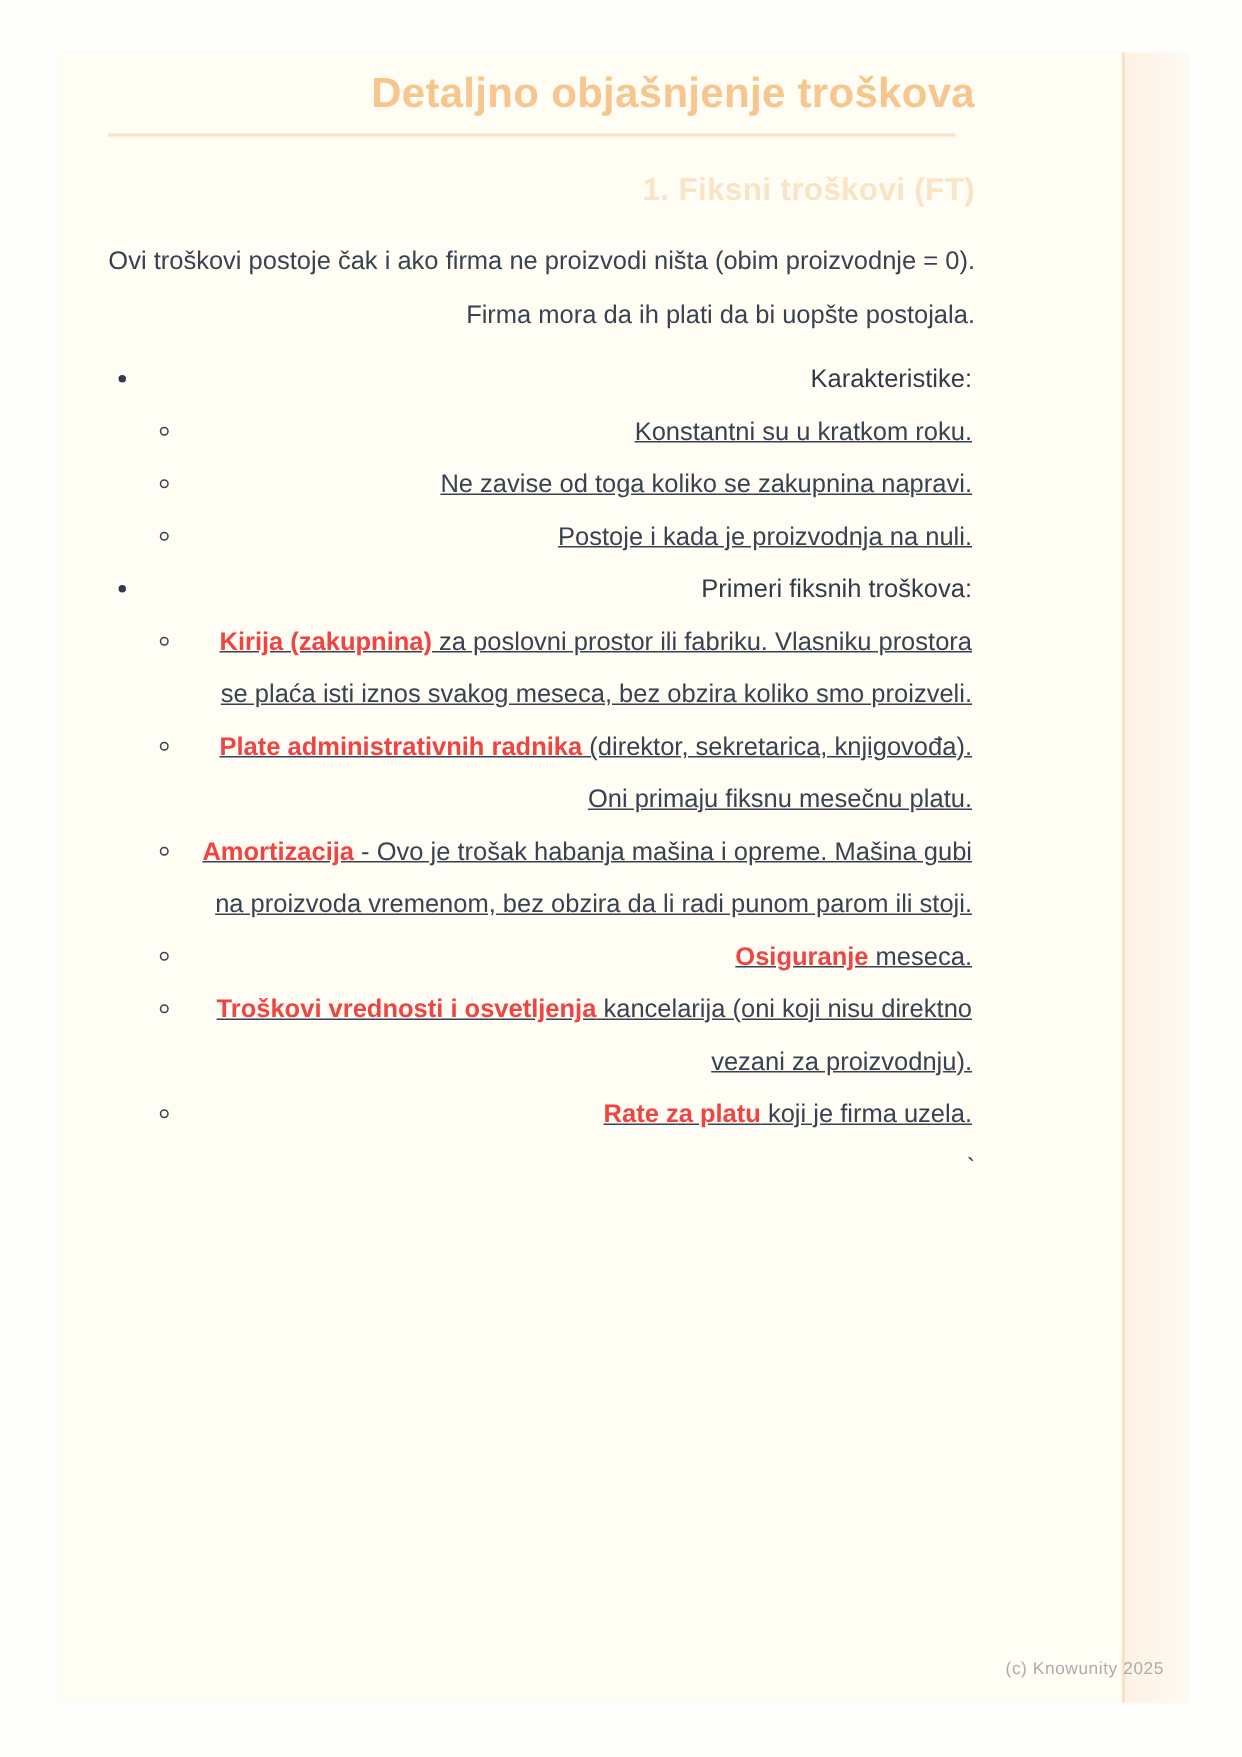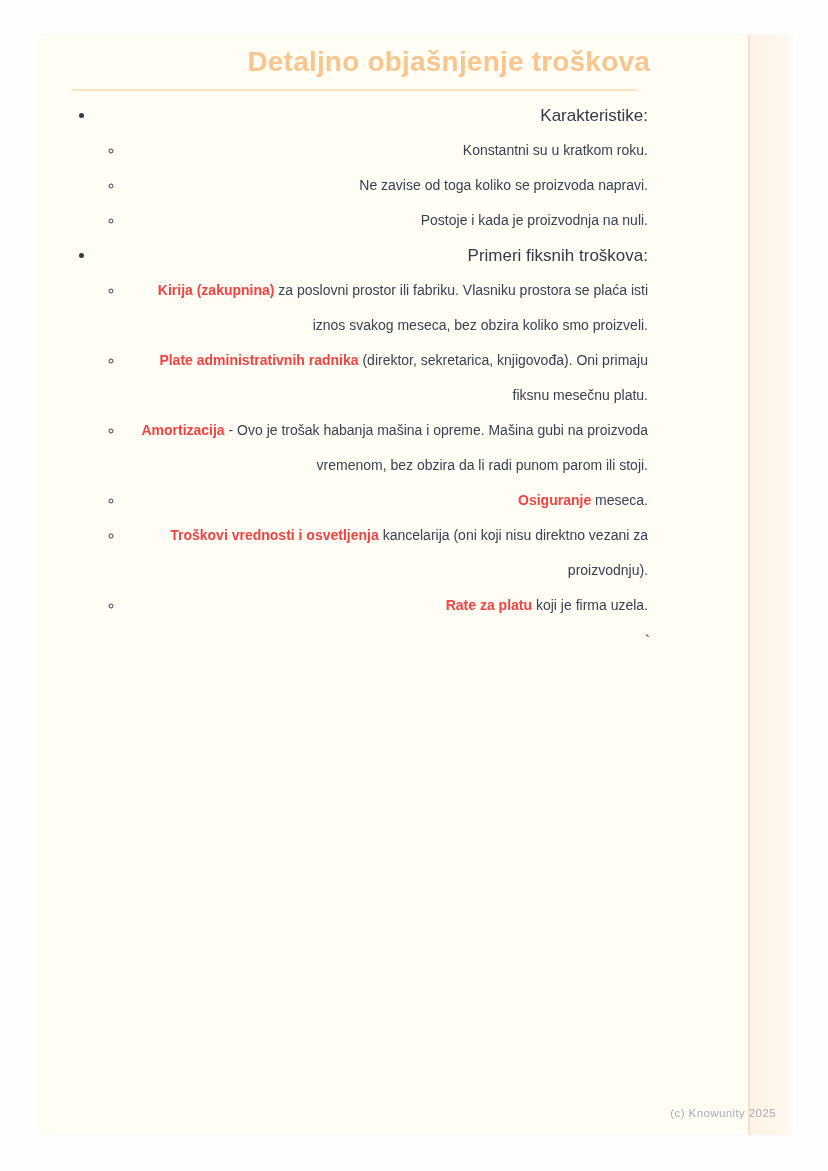--- a/index.html
+++ b/index.html
@@ -70,23 +70,24 @@
     font-size: 17px;
     line-height: 35px;
   }
   .group-label { font-weight: 400; color: #333b49; }
   ul.inner-list {
     padding-left: 28px;
     list-style: circle;
     color: #394251;
   }
   ul.inner-list > li {
-    font-size: 14px;
+    font-size: 17px;
     line-height: 35px;
     color: #394251;
+    text-decoration: underline;
   }
   ul.inner-list > li::marker { color: #394251; }
   ul.outer-list > li::marker { color: #333b49; }
   .item-bold { font-weight: 700; color: #ef4444; }
   .stray-char {
     margin-top: 10px;
     font-size: 16px;
     color: #394251;
     padding-left: 0;
   }
@@ -102,28 +103,30 @@
 </head>
 <body>
 
 <div class="page-card">
   <div class="side-strip"></div>
 
   <div class="content">
     <h1 class="doc-title">Detaljno objašnjenje troškova</h1>
     <div class="title-rule"></div>
 
+    <h2 class="section-heading">1. Fiksni troškovi (FT)</h2>
 
+    <p class="intro">Ovi troškovi postoje čak i ako firma ne proizvodi ništa (obim proizvodnje = 0). Firma mora da ih plati da bi uopšte postojala.</p>
 
     <ul class="outer-list">
       <li>
         <span class="group-label">Karakteristike:</span>
         <ul class="inner-list">
           <li><span>Konstantni su u kratkom roku.</span></li>
-          <li><span>Ne zavise od toga koliko se proizvoda napravi.</span></li>
+          <li><span>Ne zavise od toga koliko se zakupnina napravi.</span></li>
           <li><span>Postoje i kada je proizvodnja na nuli.</span></li>
         </ul>
       </li>
       <li>
         <span class="group-label">Primeri fiksnih troškova:</span>
         <ul class="inner-list">
           <li>
             <span class="item-bold">Kirija (zakupnina)</span><span> za poslovni prostor ili fabriku. Vlasniku prostora se plaća isti iznos svakog meseca, bez obzira koliko smo proizveli.</span>
           </li>
           <li>

